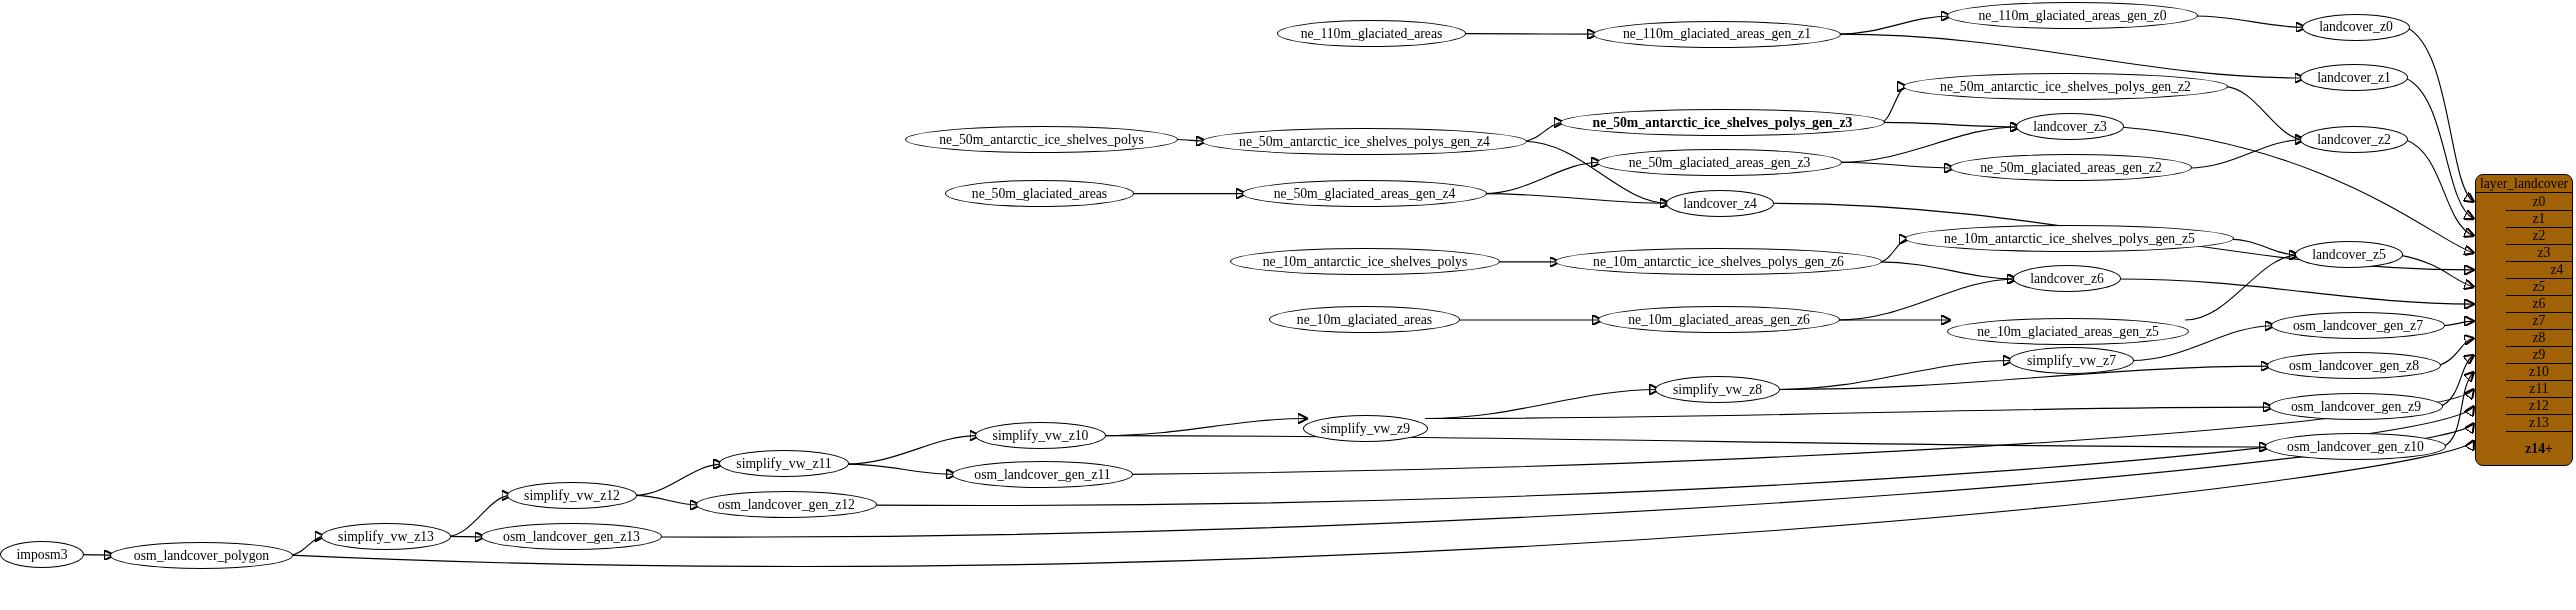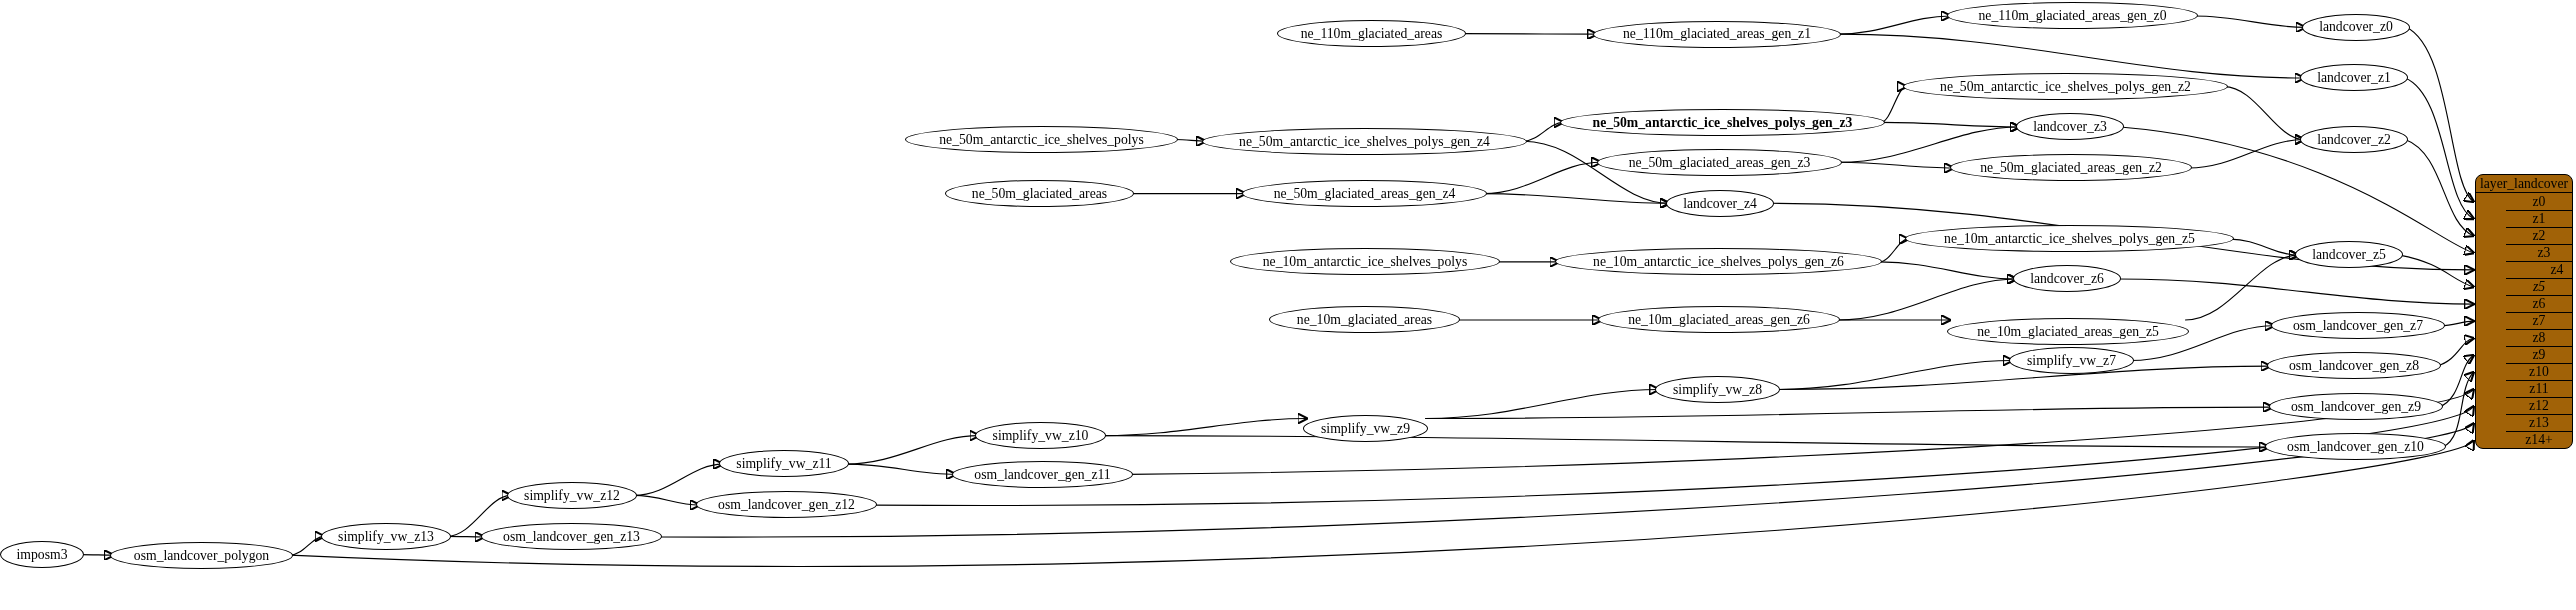--- a/index.html
+++ b/index.html
@@ -243,17 +243,17 @@
         <div class="row" style="height: 17px; padding-left: 36px;">z4</div>
         <div class="row" style="height: 17px; font-style: italic;">z5</div>
         <div class="row" style="height: 17px;">z6</div>
         <div class="row" style="height: 17px;">z7</div>
         <div class="row" style="height: 17px;">z8</div>
         <div class="row" style="height: 17px;">z9</div>
         <div class="row" style="height: 17px;">z10</div>
         <div class="row" style="height: 17px;">z11</div>
         <div class="row" style="height: 17px;">z12</div>
         <div class="row" style="height: 17px;">z13</div>
-        <div class="row" style="height: 17px;">z14+</div>
+        <div class="row" style="height: 34px; font-weight: bold;">z14+</div>
       </div>
   </div>
 </div>
 
 
 </body></html>

